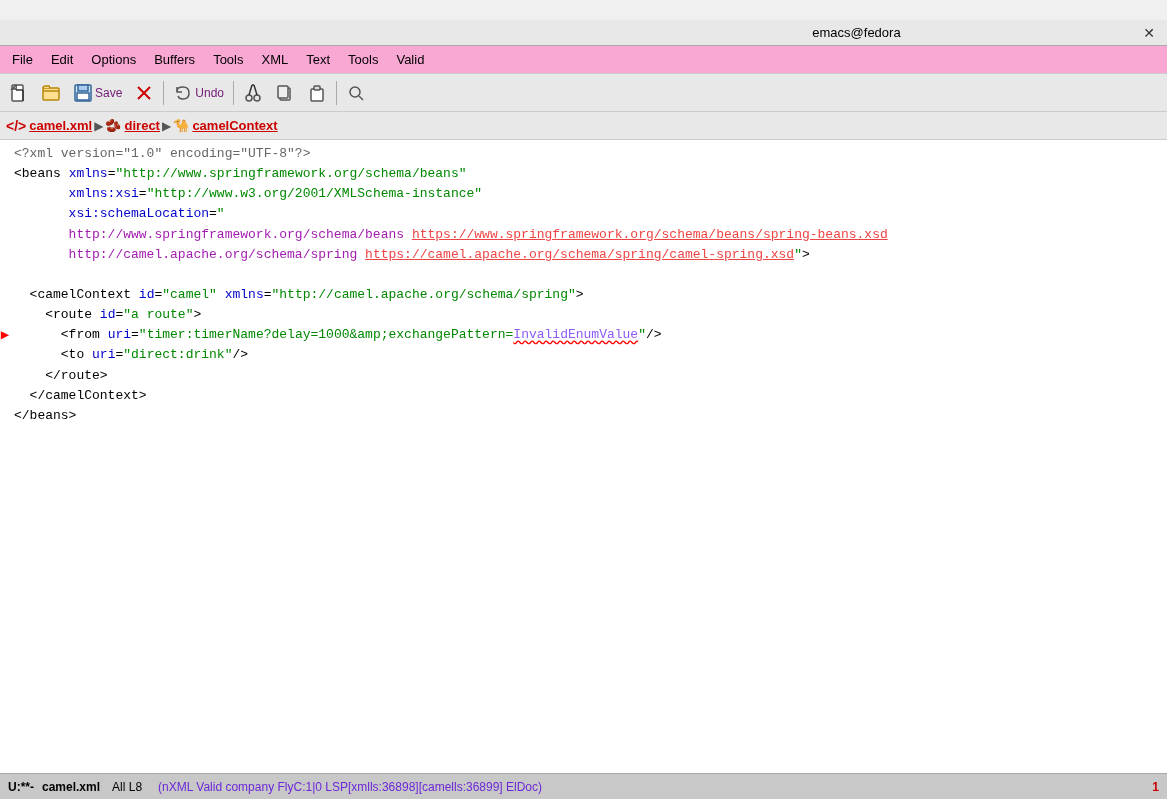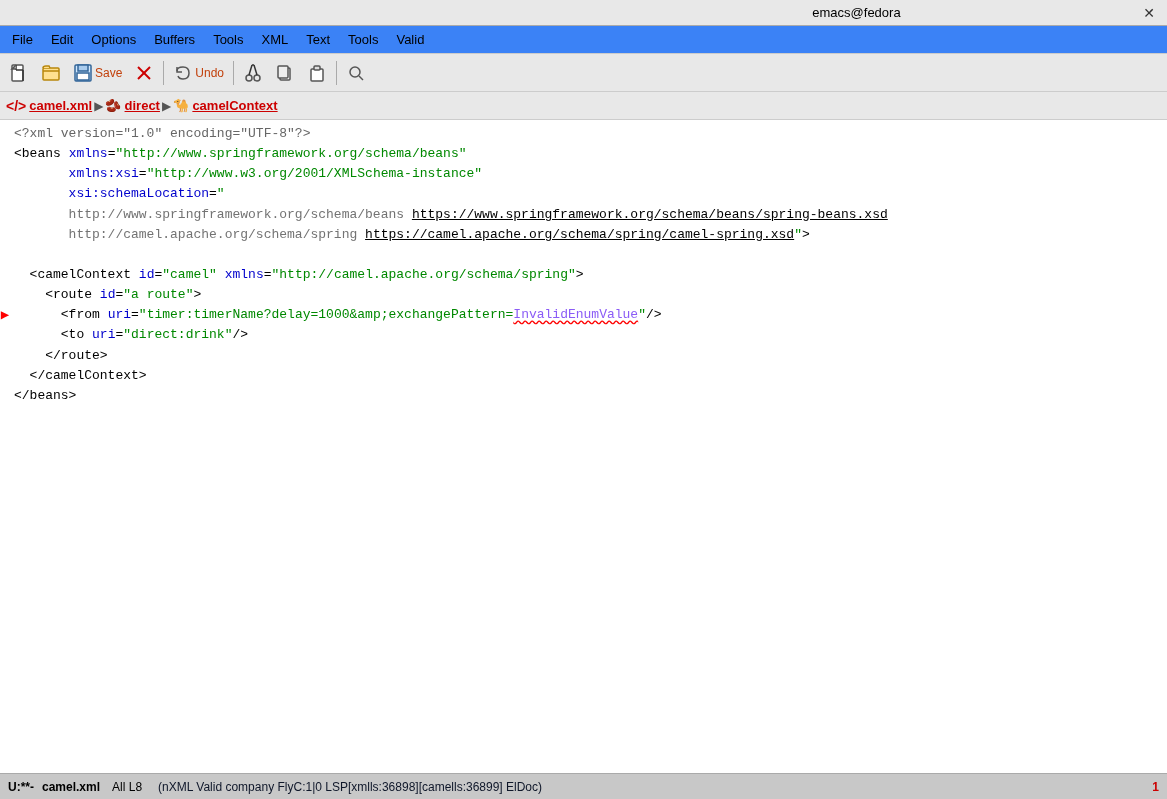--- a/index.html
+++ b/index.html
@@ -17,40 +17,41 @@
     
     #title-bar {
       background: #e8e8e8;
       border-bottom: 1px solid #aaa;
       display: flex;
       align-items: center;
       justify-content: space-between;
       padding: 2px 8px;
       height: 26px;
       flex-shrink: 0;
+      margin-top: 20px;
     }
     #title-text {
       flex: 1;
       text-align: center;
       font-size: 13px;
       font-family: sans-serif;
       color: #000;
     }
     #close-btn {
       font-size: 14px;
       cursor: pointer;
       color: #333;
       background: none;
       border: none;
       padding: 0 4px;
     }
 
     
     #menu-bar {
-      background: #3b82f6;
+      background: #f9a8d4;
       border-bottom: 1px solid #ccc;
       display: flex;
       align-items: center;
       padding: 2px 4px;
       height: 28px;
       flex-shrink: 0;
       gap: 2px;
     }
     .menu-item {
       padding: 2px 8px;
@@ -76,21 +77,21 @@
       display: flex;
       align-items: center;
       justify-content: center;
       padding: 2px 4px;
       border: 1px solid transparent;
       border-radius: 3px;
       cursor: pointer;
       background: none;
       font-size: 13px;
       font-family: sans-serif;
-      color: #c2410c;
+      color: #701a75;
       height: 30px;
     }
     .toolbar-btn svg {
       width: 20px;
       height: 20px;
     }
     .toolbar-btn-label {
       margin-left: 2px;
       font-size: 12px;
     }
@@ -168,23 +169,23 @@
       font-family: 'Courier New', Courier, monospace;
       font-size: 13px;
       color: #000;
     }
 
     
     .xml-tag { color: #000000; }
     .xml-attr { color: #0000cc; }
     .xml-value { color: #008800; }
     .xml-pi { color: #666666; }
-    .url-link { color: #000000; text-decoration: underline; cursor: pointer; font-family: Liberation Mono, monospace; }
+    .url-link { color: #ef4444; text-decoration: underline; cursor: pointer; font-family: Liberation Mono, monospace; }
     .error-underline { color: #8b5cf6; text-decoration: underline wavy red; }
-    .plain { color: #737373; }
+    .plain { color: #a21caf; }
 
     
     #status-bar {
       background: #c8c8c8;
       border-top: 1px solid #aaa;
       display: flex;
       align-items: center;
       padding: 2px 8px;
       height: 26px;
       flex-shrink: 0;
@@ -197,21 +198,21 @@
       font-weight: bold;
       margin-right: 4px;
     }
     #status-filename {
       font-weight: bold;
       margin-right: 8px;
       color: #000;
     }
     #status-info {
       flex: 1;
-      color: #0f172a;
+      color: #6d28d9;
     }
     #status-error-count {
       color: #cc0000;
       font-weight: bold;
     }
   </style>
 </head>
 <body>
 
 <div id="title-bar">

